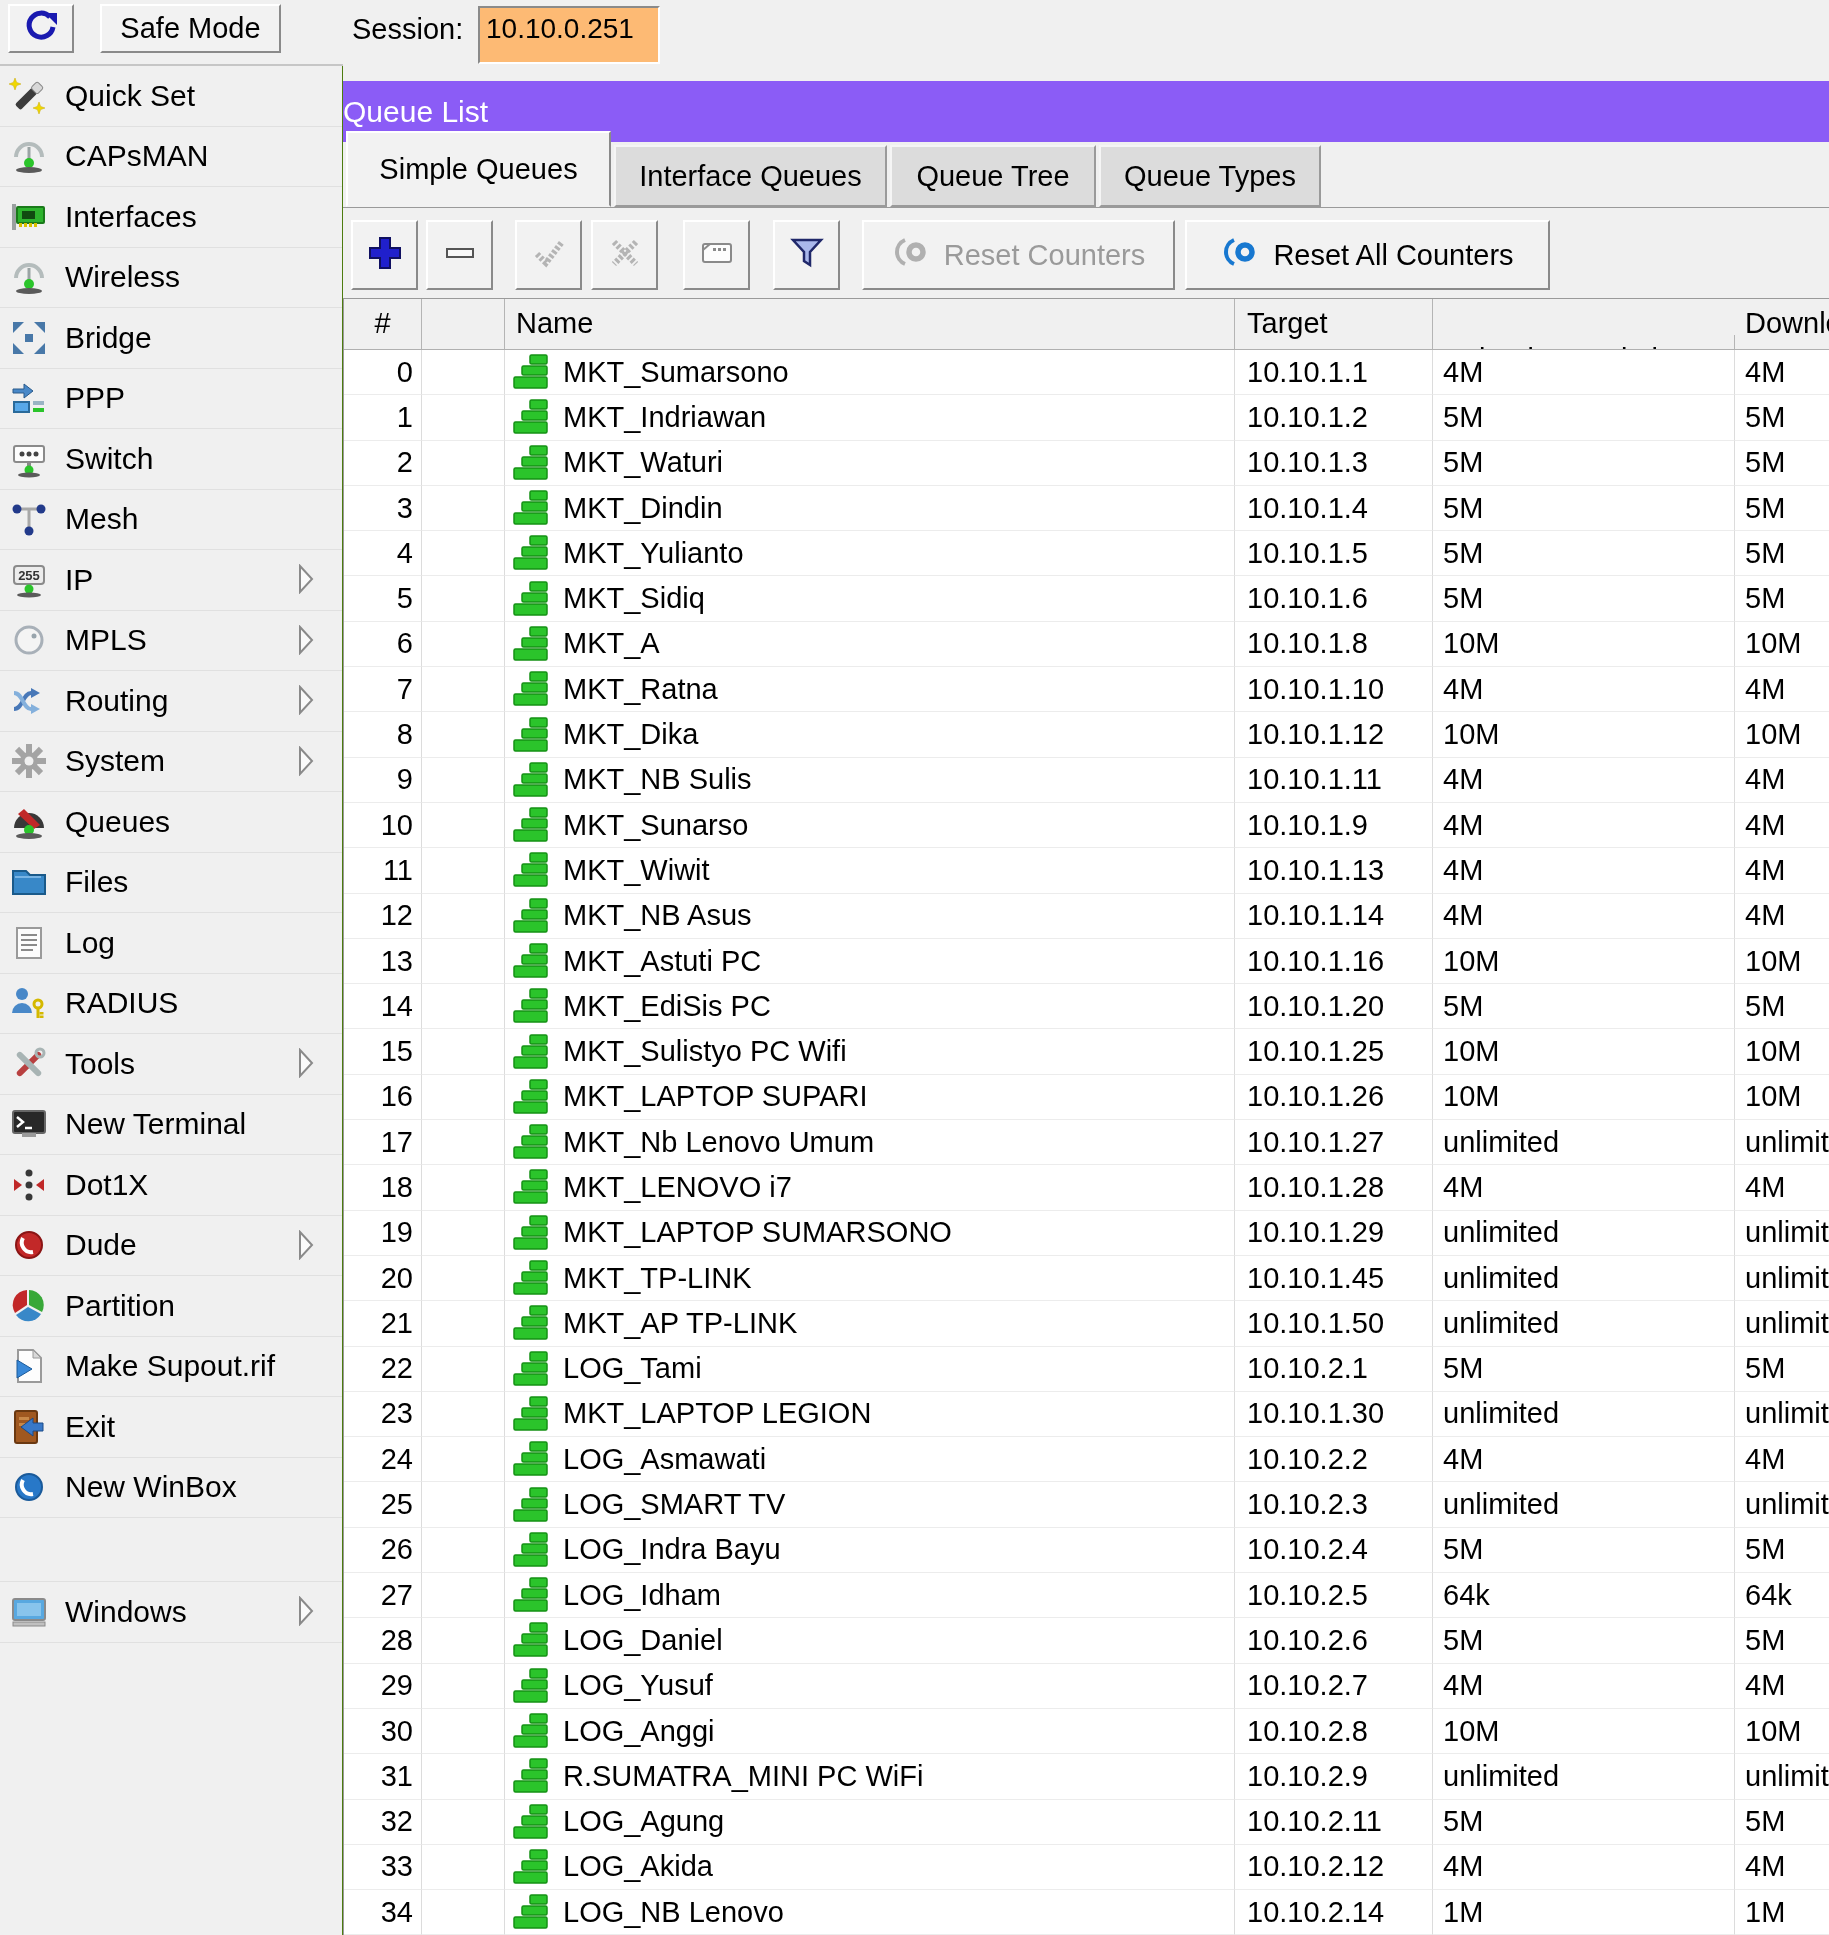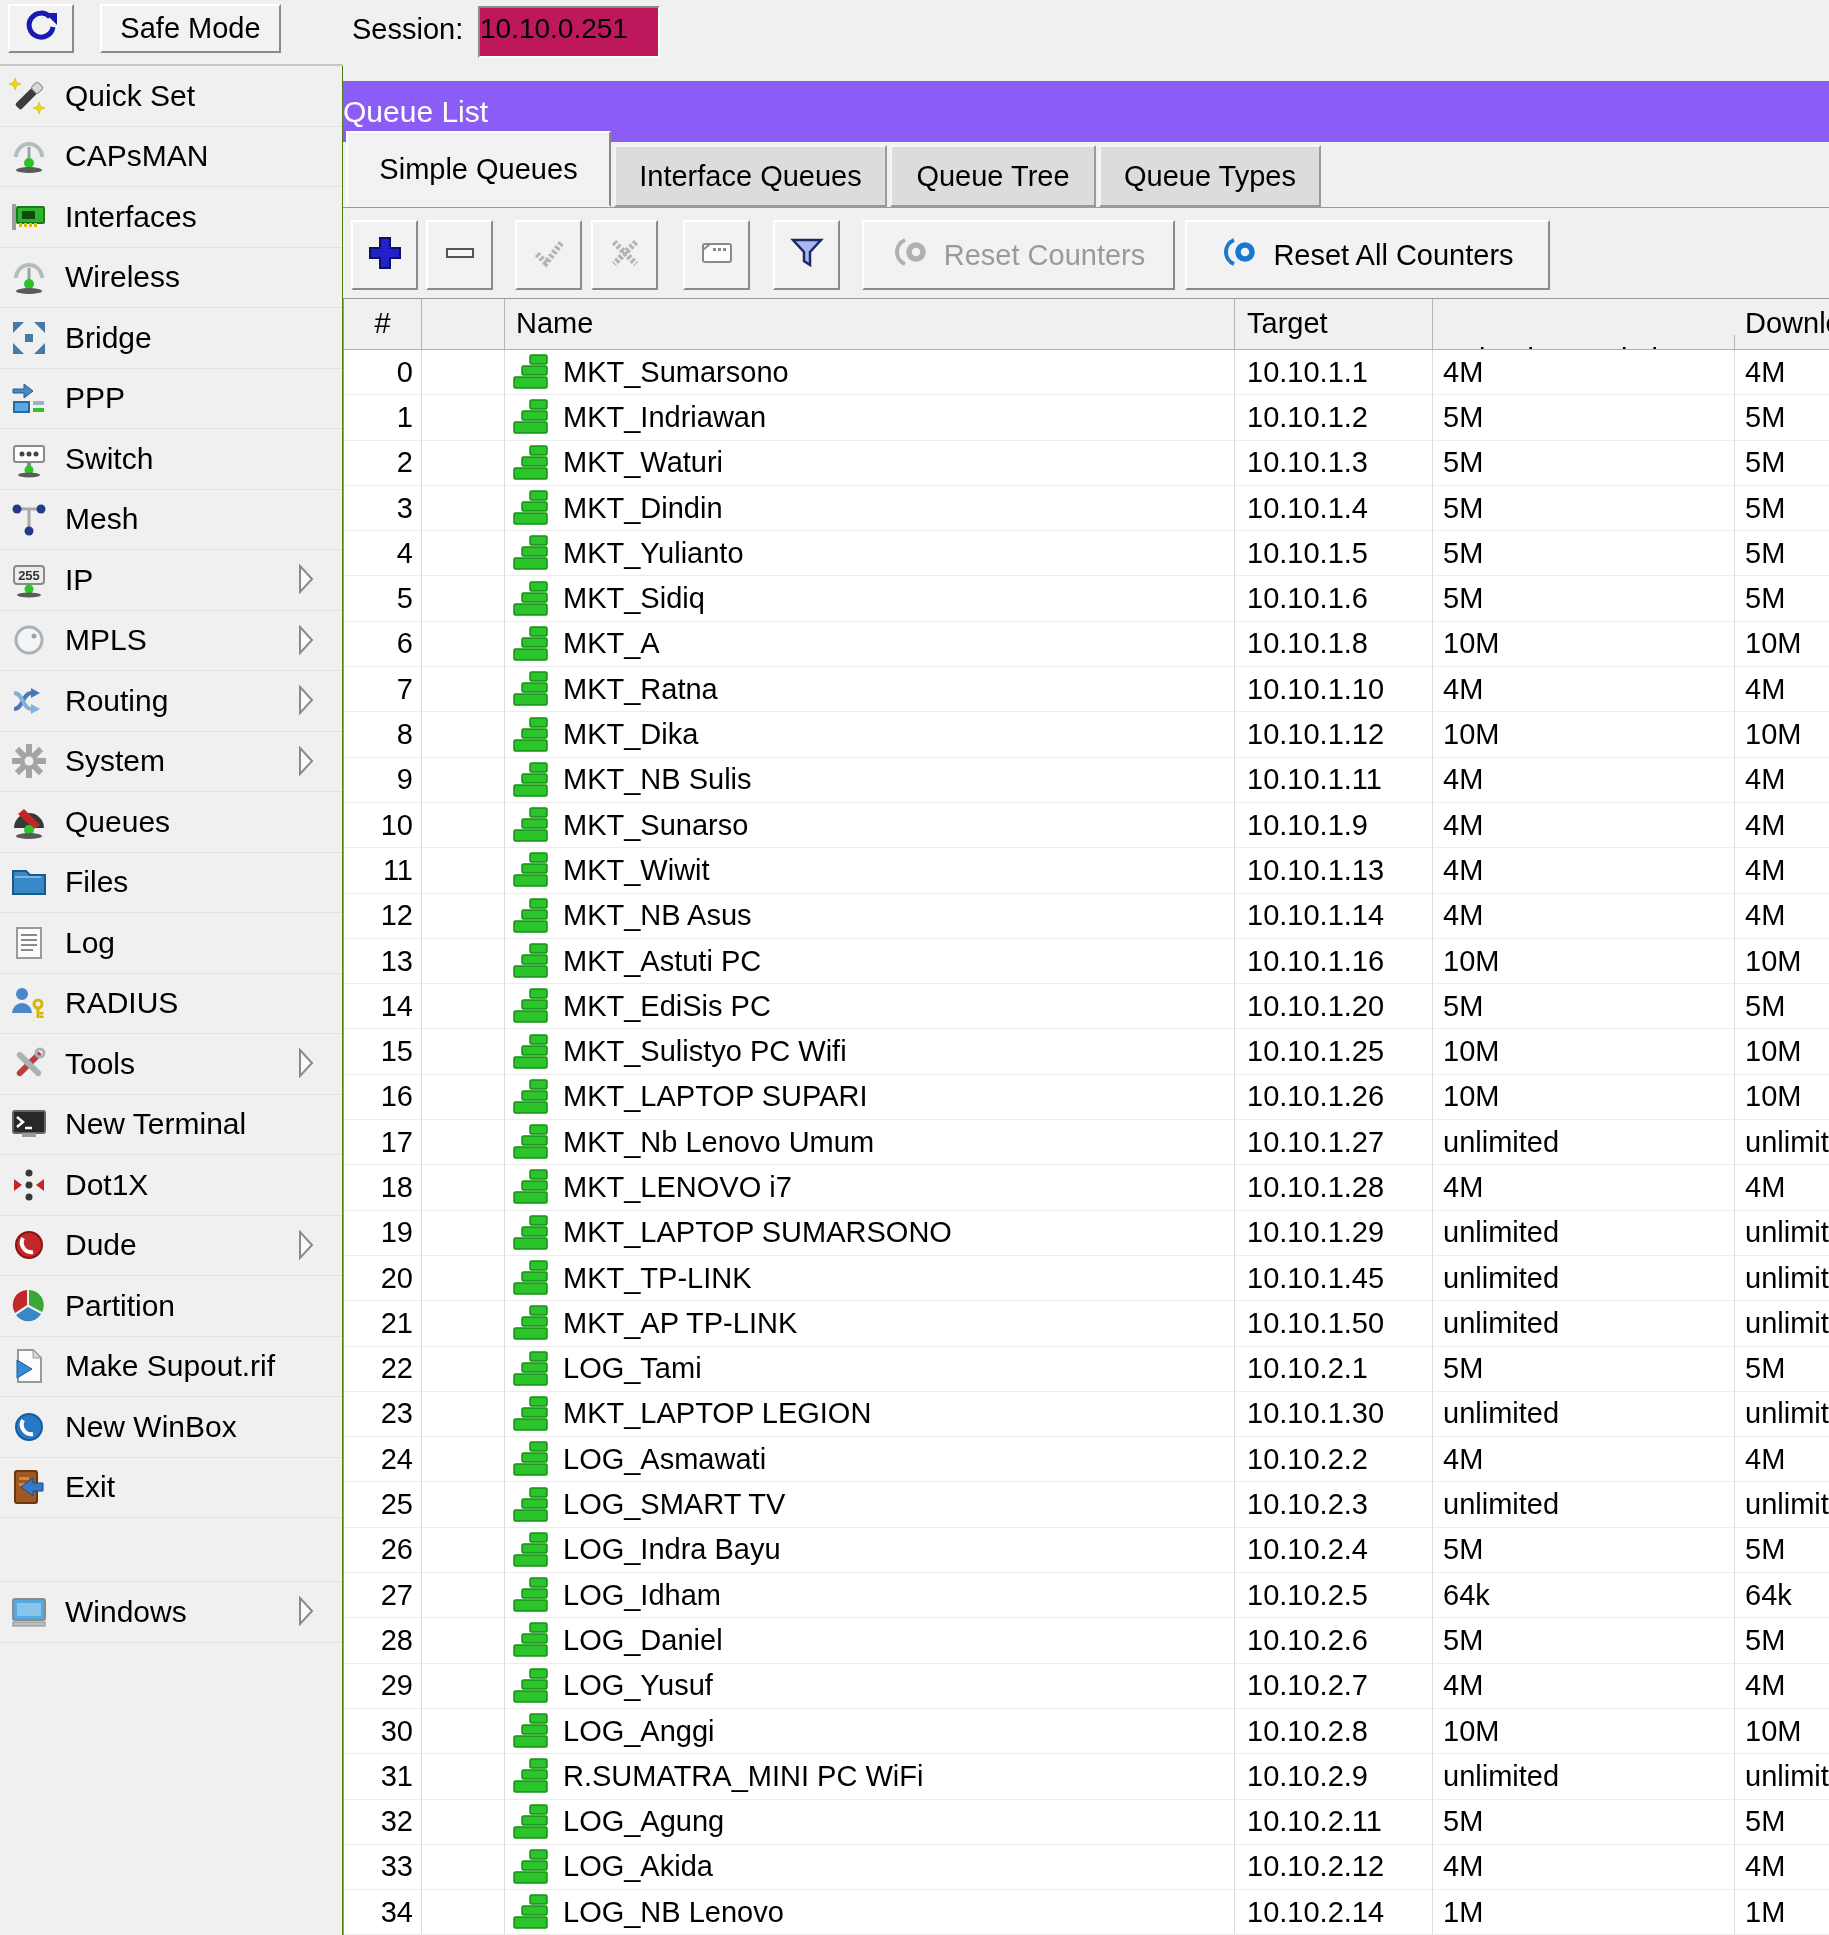--- a/index.html
+++ b/index.html
@@ -8,23 +8,23 @@
     background:#f0f0f0;font-family:"Liberation Sans",sans-serif;color:#000;
     -webkit-font-smoothing:antialiased;
   }
   
   .topbar{position:absolute;left:0;top:0;width:1829px;height:64px;background:#f0f0f0;border-bottom:2px solid #c6c6c6;}
   .tb-btn{position:absolute;top:4px;height:49px;background:#f2f2f2;border:2px solid;border-color:#ffffff #8a8a8a #8a8a8a #ffffff;
     display:flex;align-items:center;justify-content:center;font-size:29px;box-sizing:border-box;cursor:default;}
   .reload-btn{left:8px;width:66px;}
   .safemode-btn{left:100px;width:181px;}
   .session-label{position:absolute;left:352px;top:10px;font-size:29px;line-height:38px;}
-  .session-field{position:absolute;left:478px;top:6px;width:182px;height:52px;background:#be185d;
+  .session-field{position:absolute;left:478px;top:6px;width:182px;height:58px;background:#fdba74;
     border:2px solid;border-color:#8a8a8a #ffffff #ffffff #8a8a8a;box-sizing:border-box;
-    font-size:28px;line-height:42px;}
+    font-size:28px;line-height:42px;padding-left:6px;}
   
   .sidebar{position:absolute;left:0;top:66px;width:342px;bottom:0;background:#f0f0f0;border-right:3px solid #4d7c0f;overflow:hidden;}
   .side-item{position:relative;height:59.5px;border-bottom:1px solid #e0e0e0;display:flex;align-items:center;cursor:default;}
   .side-item .icon{width:40px;height:40px;margin-left:9px;flex:0 0 40px;display:flex;align-items:center;justify-content:center;}
   .side-item .lbl{margin-left:16px;font-size:30px;white-space:nowrap;}
   .side-item .arrow{position:absolute;right:28px;top:14px;}
   .side-gap{height:63px;border-bottom:1px solid #e0e0e0;}
   
   .main{position:absolute;left:343px;top:64px;right:0;bottom:0;background:#f0f0f0;overflow:hidden;}
   .titlebar{position:absolute;left:0;top:0;right:0;height:61px;background:#8b5cf6;color:#fff;
@@ -351,36 +351,36 @@
           <path d="M9 4 h15 l8 8 v24 h-23 z" fill="#fdfdfd" stroke="#9a9a9a" stroke-width="2"></path>
           <path d="M24 4 l8 8 h-8 z" fill="#d8d8d8" stroke="#9a9a9a"></path>
           <polygon points="8,14 23,23 8,32" fill="#3888d8" stroke="#1a5a9a"></polygon>
         </svg>
       </span>
       <span class="lbl">Make Supout.rif</span>
     </div>
     <div class="side-item">
       <span class="icon">
         <svg width="40" height="40" viewBox="0 0 40 40">
-          <circle cx="20" cy="20" r="13" fill="#2878c8" stroke="#1a5a9a" stroke-width="2"></circle>
-          <path d="M14 13 a9.5 9.5 0 0 0 10 14" fill="none" stroke="#fff" stroke-width="4"></path>
-        </svg>
-      </span>
-      <span class="lbl">New WinBox</span>
-    </div>
-    <div class="side-item">
-      <span class="icon">
-        <svg width="40" height="40" viewBox="0 0 40 40">
           <rect x="6" y="4" width="22" height="32" rx="2" fill="#a05820" stroke="#6a3810" stroke-width="2"></rect>
           <rect x="10" y="10" width="10" height="3" fill="#c88848"></rect>
           <rect x="10" y="16" width="8" height="3" fill="#c88848"></rect>
           <polygon points="12,20 24,11 24,16 34,16 34,24 24,24 24,29" fill="#3878c8" stroke="#1a4a88"></polygon>
         </svg>
       </span>
       <span class="lbl">Exit</span>
+    </div>
+    <div class="side-item">
+      <span class="icon">
+        <svg width="40" height="40" viewBox="0 0 40 40">
+          <circle cx="20" cy="20" r="13" fill="#2878c8" stroke="#1a5a9a" stroke-width="2"></circle>
+          <path d="M14 13 a9.5 9.5 0 0 0 10 14" fill="none" stroke="#fff" stroke-width="4"></path>
+        </svg>
+      </span>
+      <span class="lbl">New WinBox</span>
     </div>
     <div class="side-gap"></div>
     <div class="side-item">
       <span class="icon">
         <svg width="40" height="40" viewBox="0 0 40 40">
           <rect x="4" y="7" width="32" height="21" rx="2" fill="#58a8e0" stroke="#8a8a8a" stroke-width="2"></rect>
           <rect x="8" y="11" width="24" height="13" fill="#88c4ec"></rect>
           <rect x="4" y="30" width="32" height="4" fill="#c0c0c0" stroke="#8a8a8a"></rect>
         </svg>
       </span>

